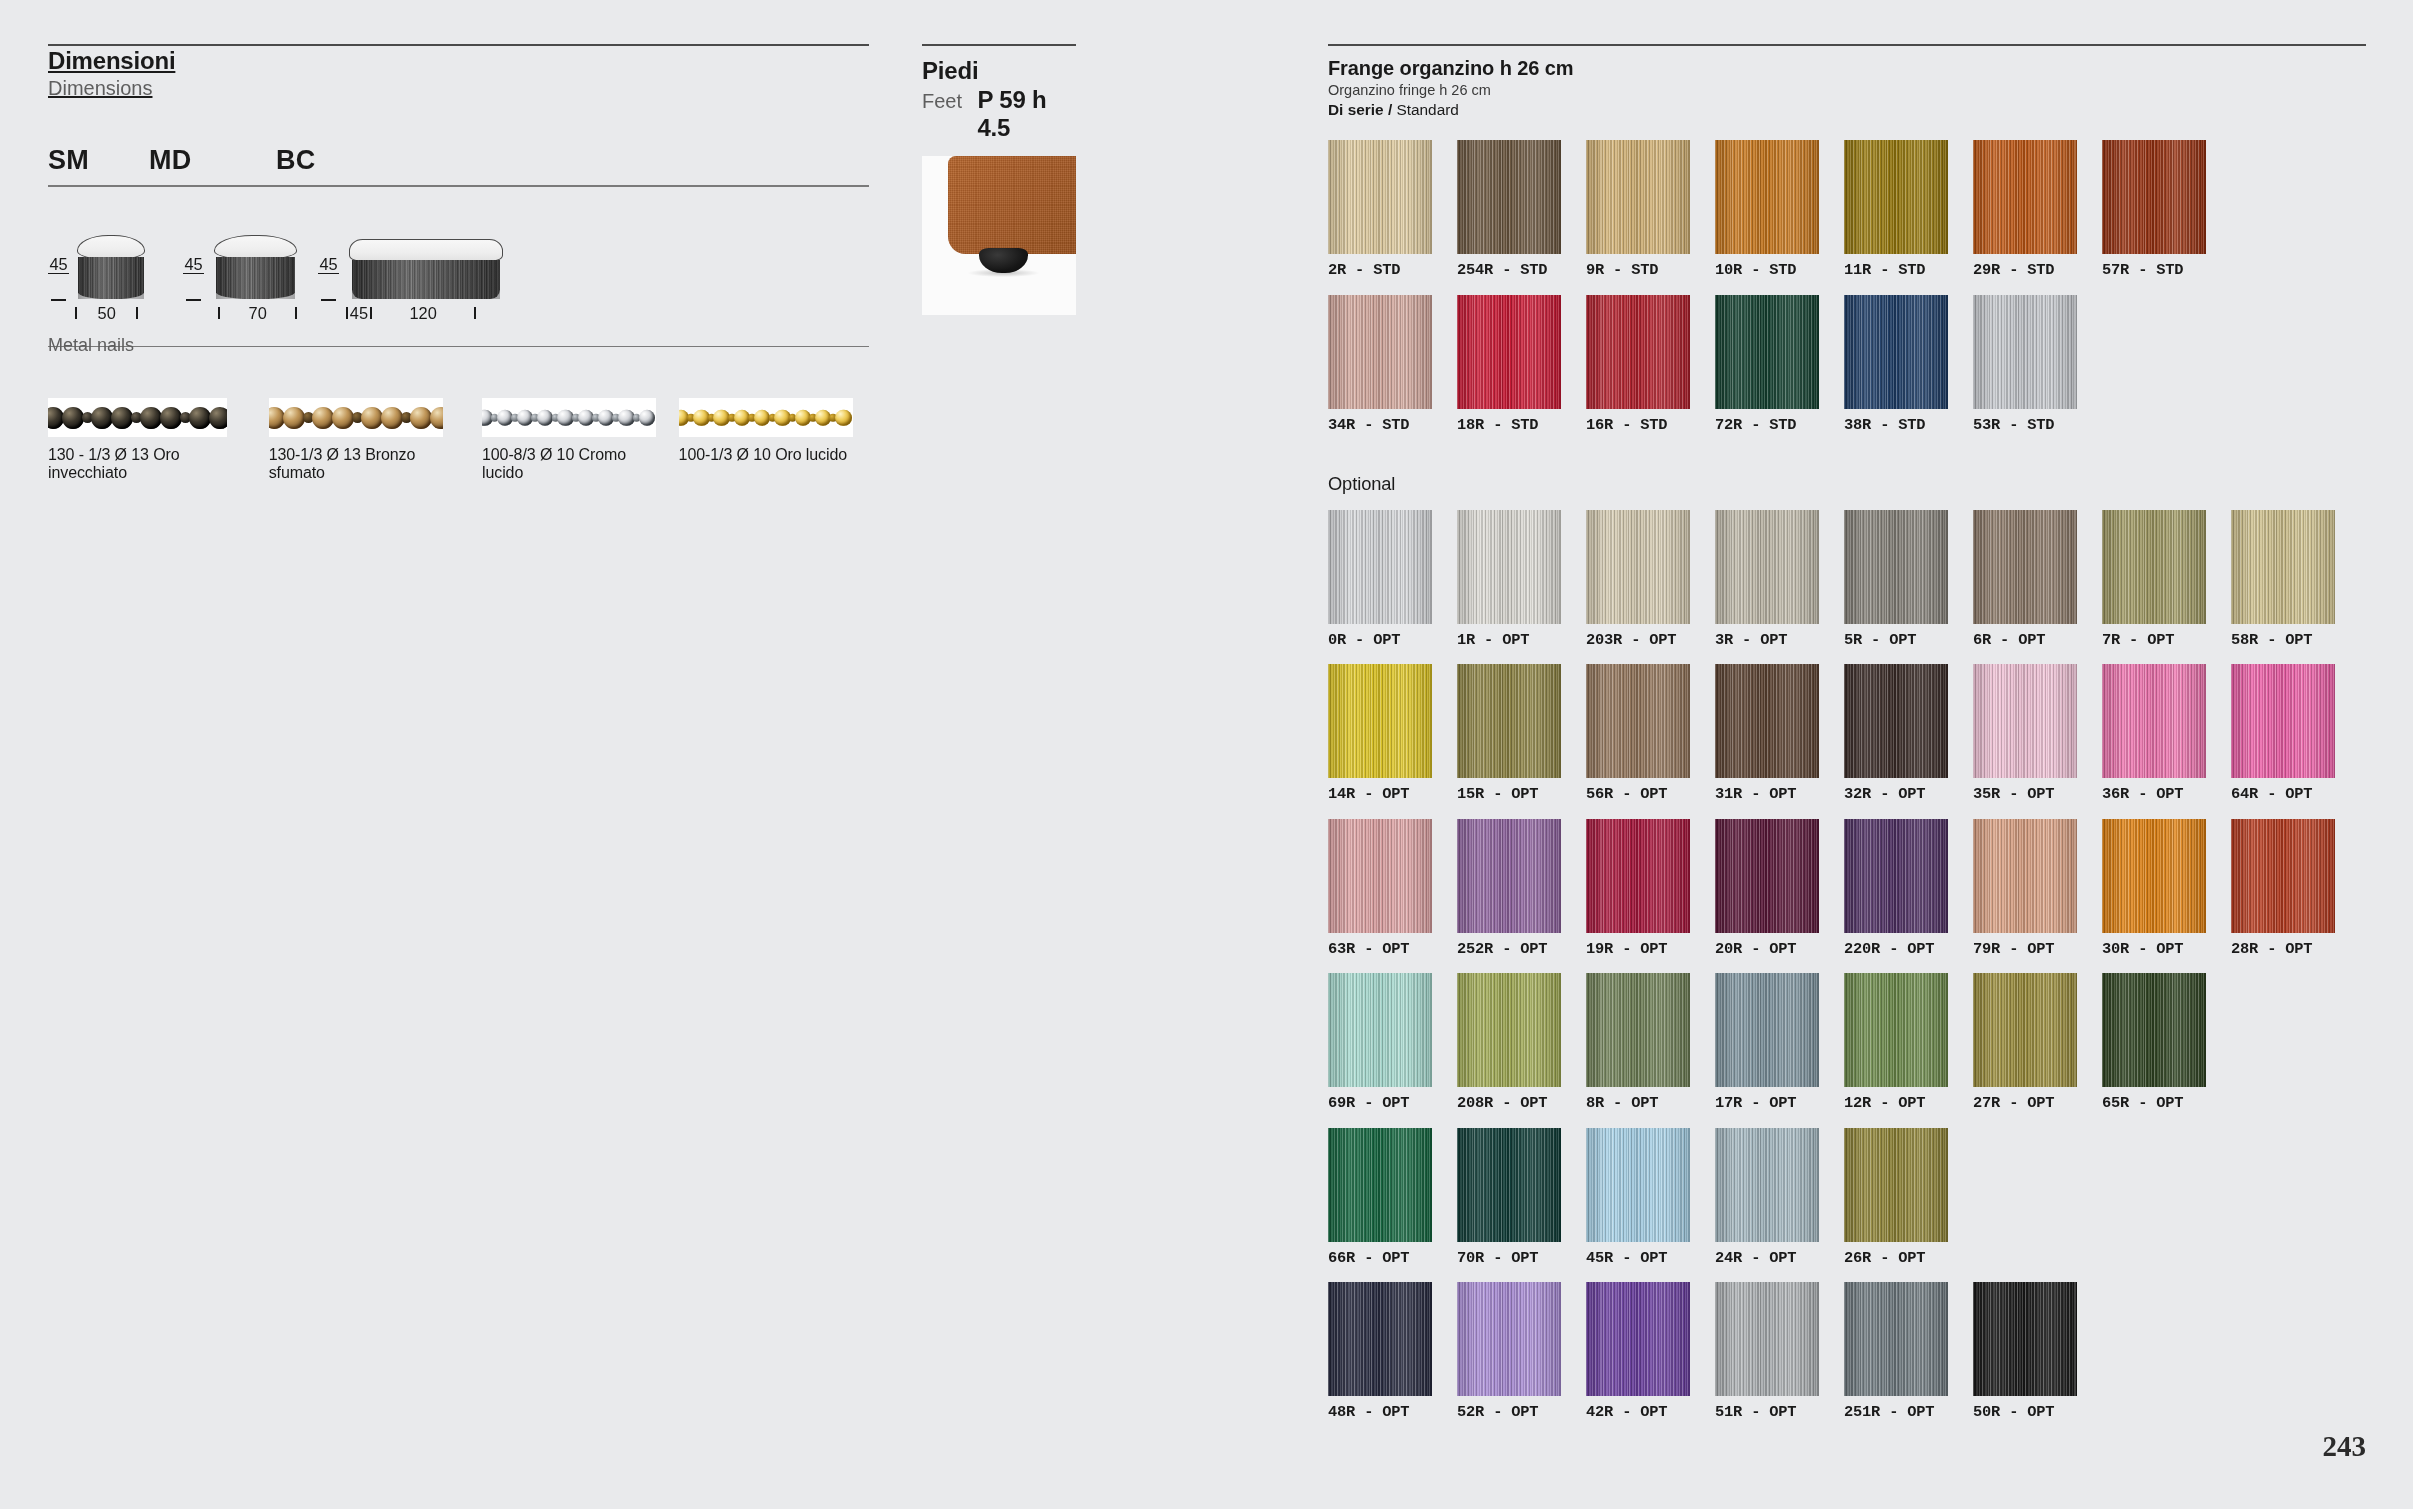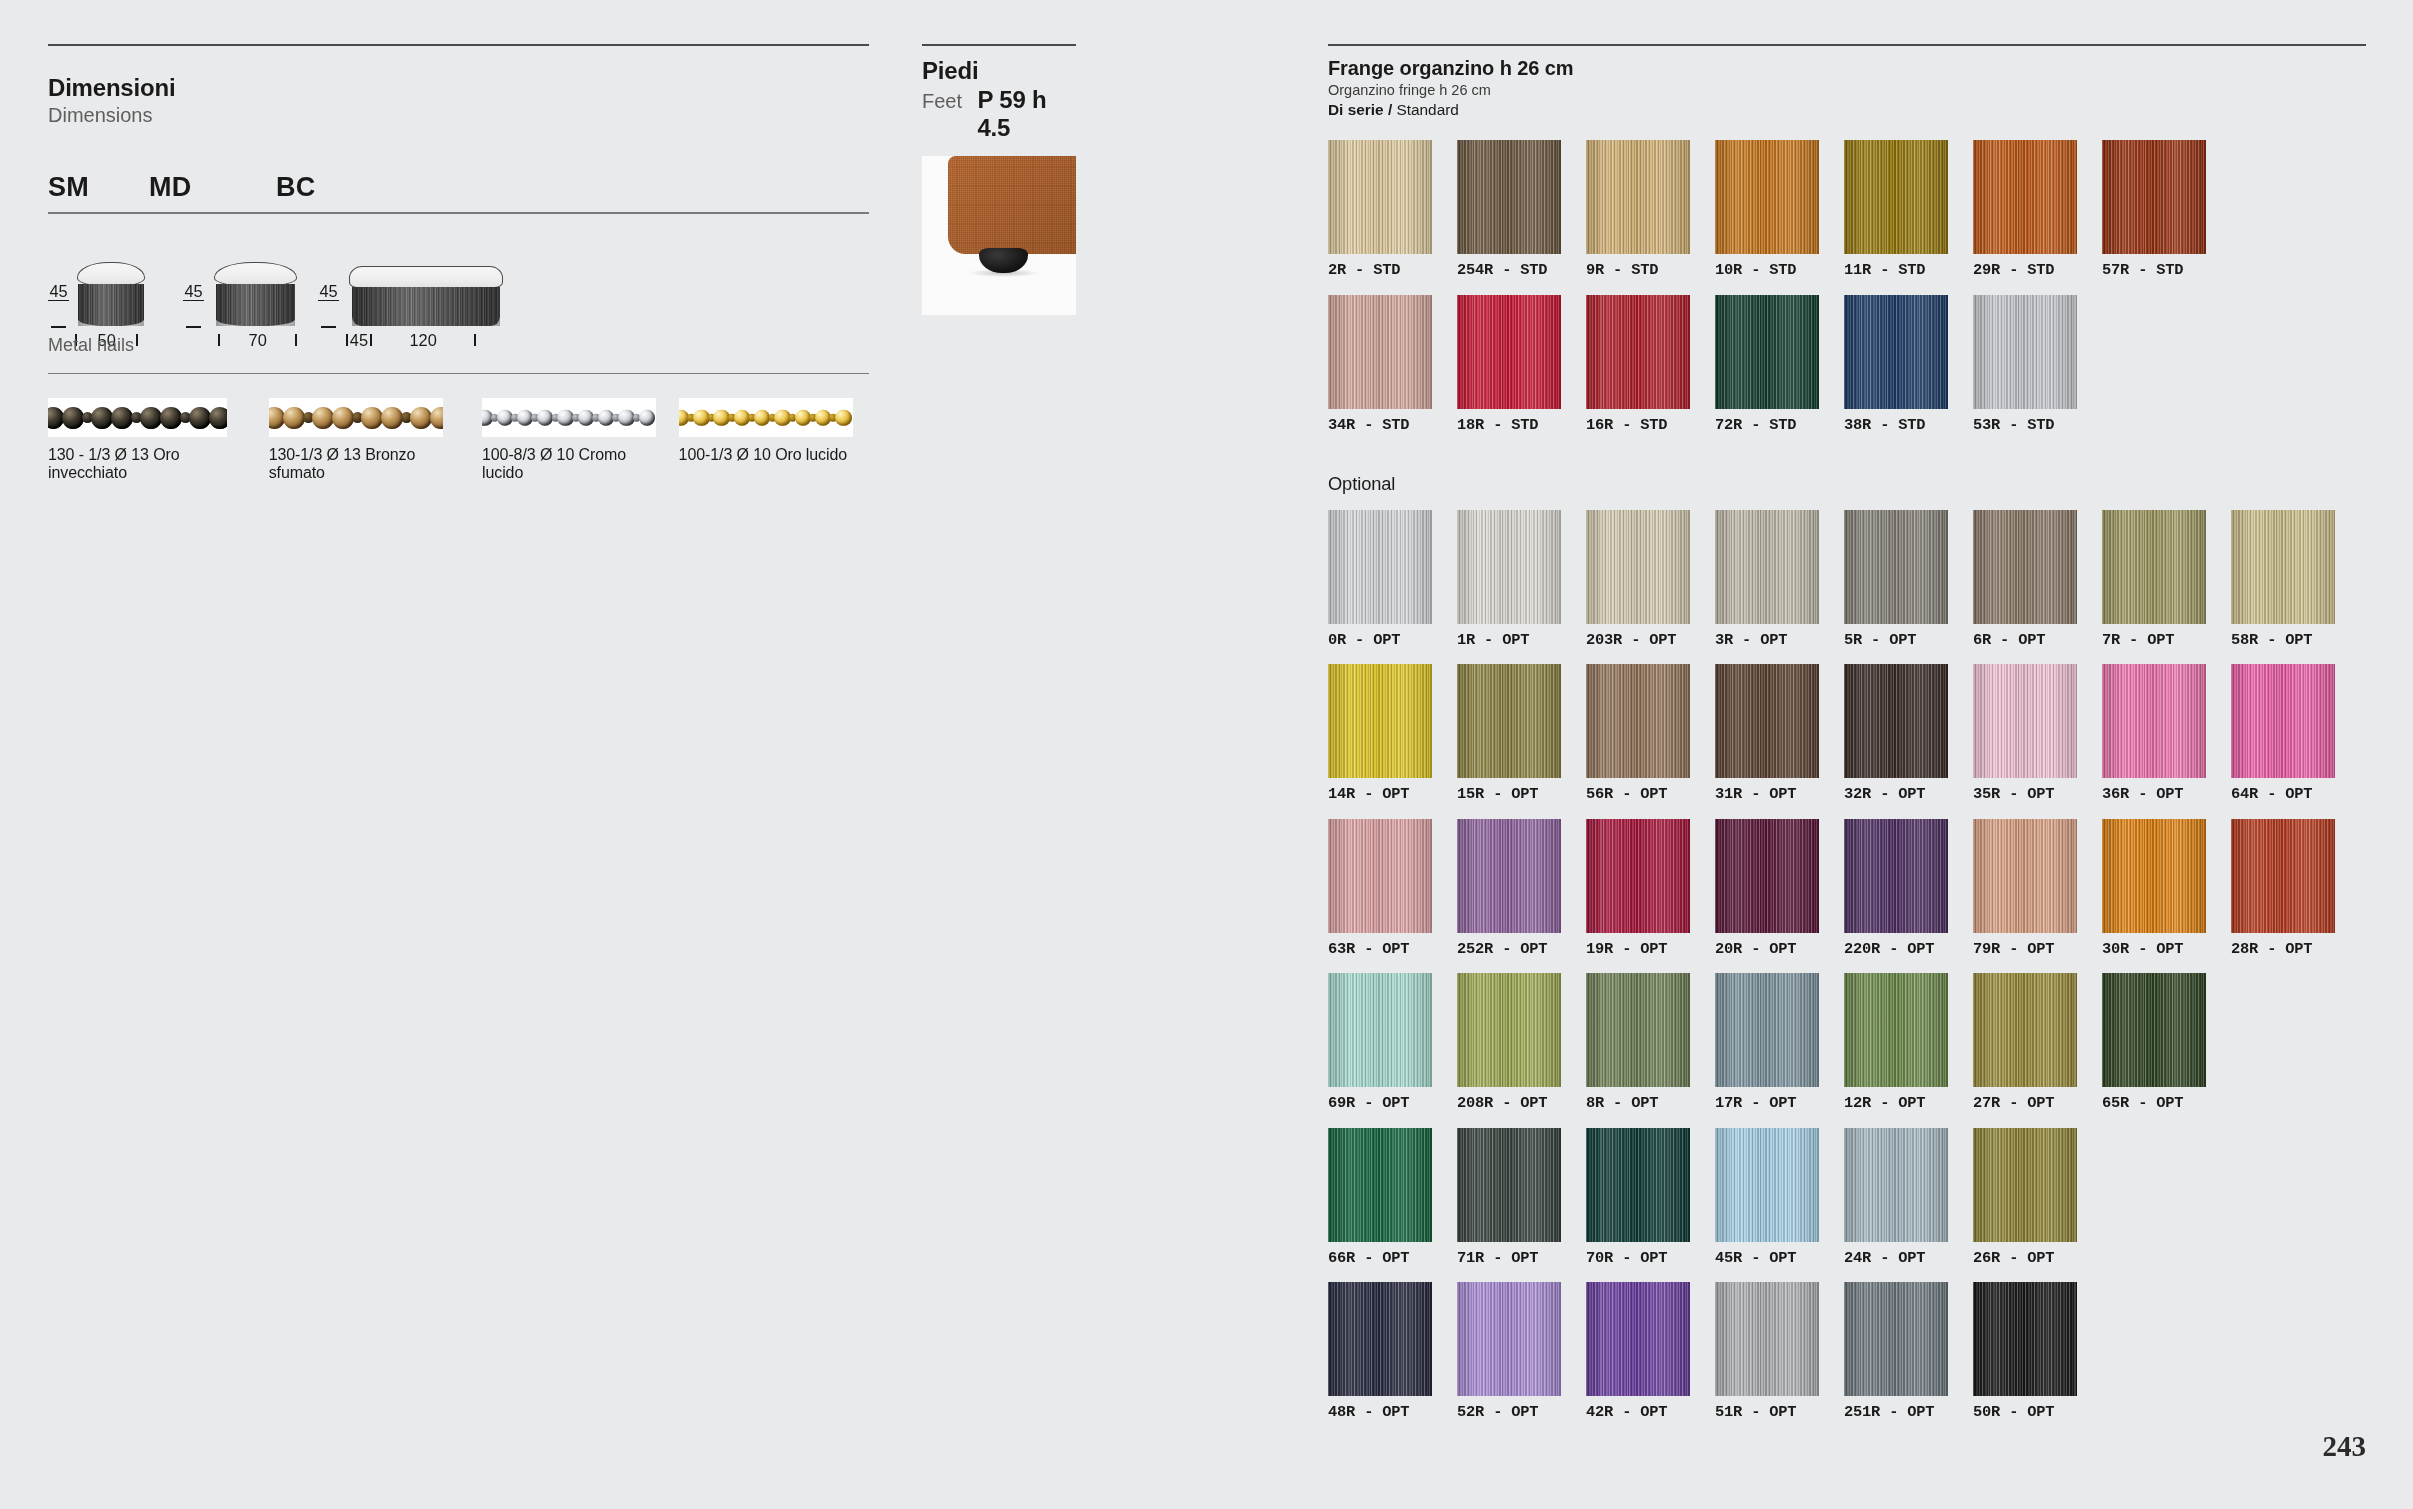--- a/index.html
+++ b/index.html
@@ -16,21 +16,21 @@
 
   
   .rule{height:1.9px;background:#4a4a4a;width:100%;}
   .rule-thin{height:1.4px;background:#7a7a7a;width:100%;}
 
   .sec-title{font-size:24px;font-weight:bold;letter-spacing:-0.2px;line-height:1.2;}
   .sec-sub{font-size:20px;font-weight:normal;color:#5e5e5e;line-height:1.25;}
 
   
   #dimensioni{position:absolute;left:48px;top:44px;width:821px;}
-  #dimensioni .hdr{padding-top:28px;}
+  #dimensioni .hdr{padding-top:1px;text-decoration:underline;}
   .size-tabs{display:flex;margin-top:44px;}
   .size-tab{font-size:27px;font-weight:bold;letter-spacing:0.3px;}
   .size-tab.sm{width:101px;}
   .size-tab.md{width:127px;}
   .size-tab.bc{width:auto;}
   #dimensioni .rule-under-tabs{margin-top:9.7px;}
 
   
   .draw-row{position:relative;height:111px;margin-top:21px;}
   .draw-unit{position:absolute;bottom:0;}
@@ -697,27 +697,20 @@
         </div>
         <div class="sw-row">
           <div class="sw-cell">
             <div class="sw" style="background: rgb(19, 102, 63);">
               <div class="tex"></div>
               <div class="sheen"></div>
             </div>
             <div class="sw-label">66R - OPT</div>
           </div>
           <div class="sw-cell">
-            <div class="sw" style="background: rgb(57, 67, 62);">
-              <div class="tex"></div>
-              <div class="sheen"></div>
-            </div>
-            <div class="sw-label">71R - OPT</div>
-          </div>
-          <div class="sw-cell">
             <div class="sw" style="background: rgb(13, 59, 54);">
               <div class="tex"></div>
               <div class="sheen"></div>
             </div>
             <div class="sw-label">70R - OPT</div>
           </div>
           <div class="sw-cell">
             <div class="sw" style="background: rgb(167, 210, 232);">
               <div class="tex"></div>
               <div class="sheen"></div>

